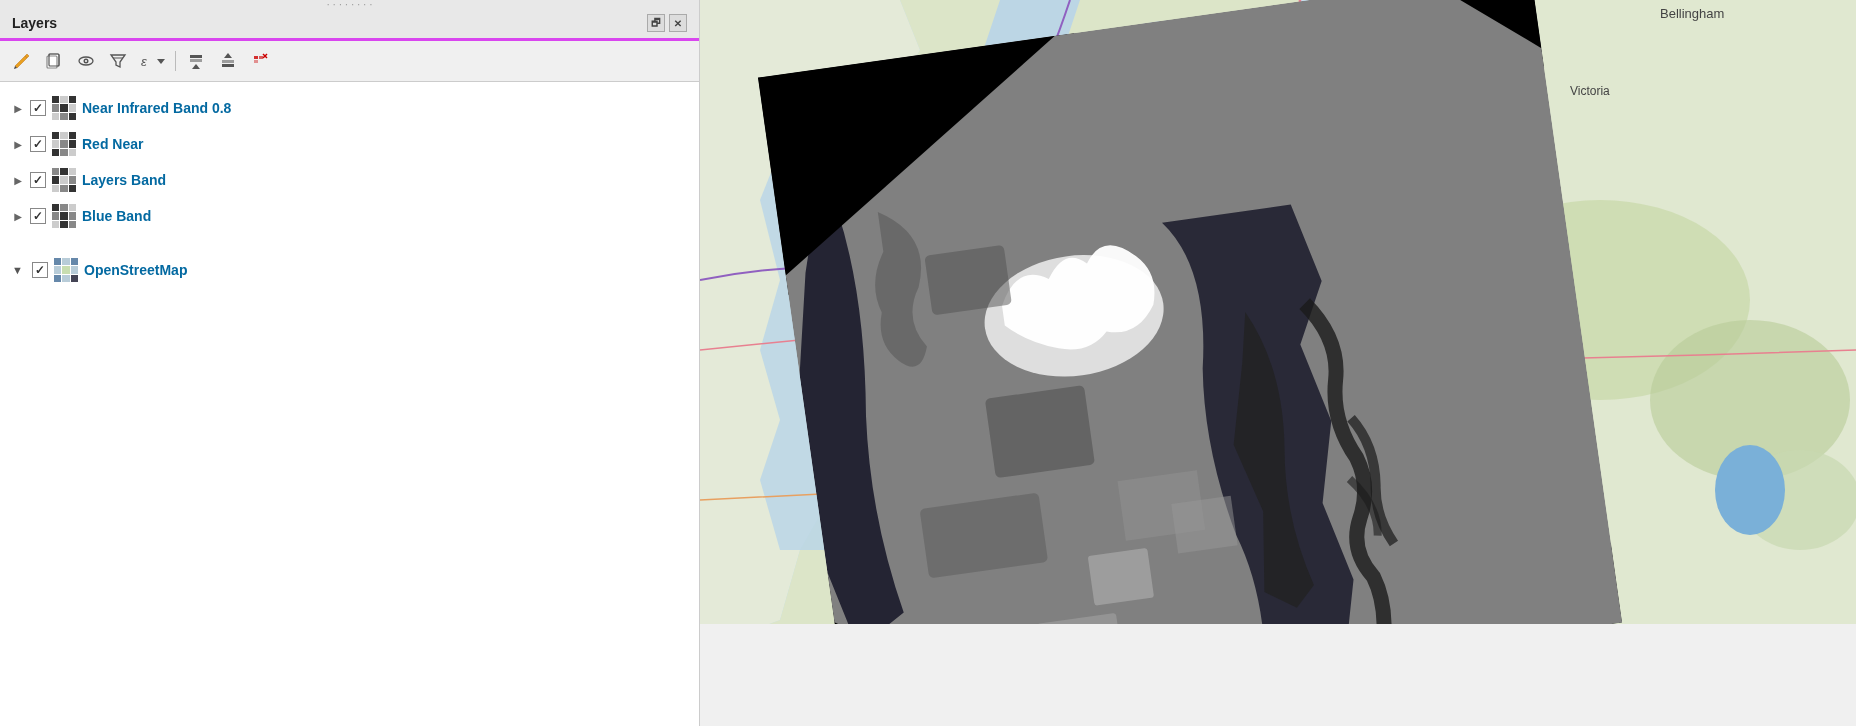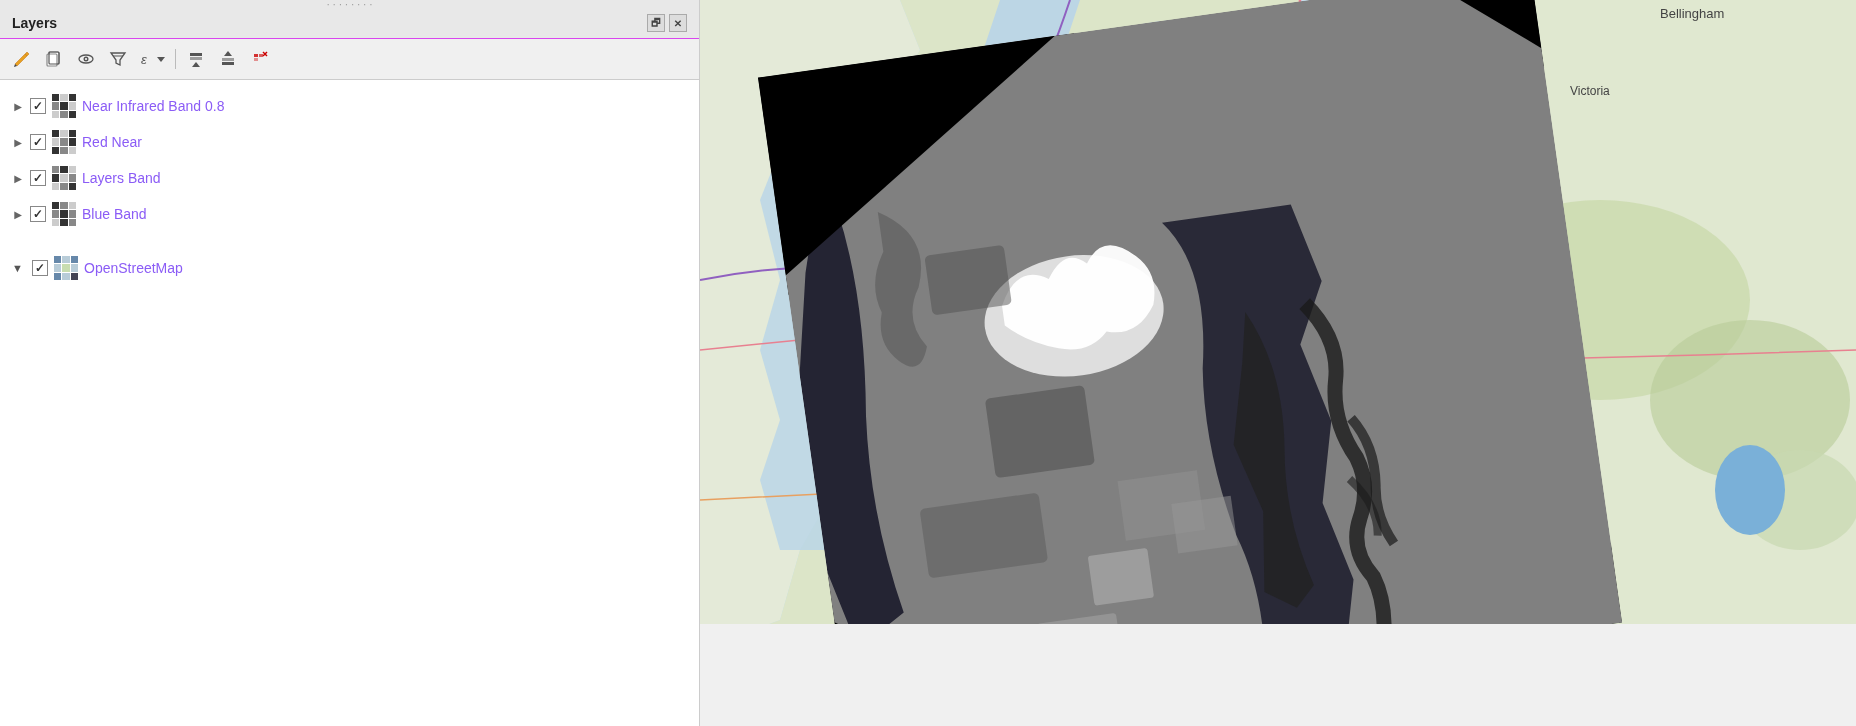--- a/index.html
+++ b/index.html
@@ -11,21 +11,21 @@
       height: 726px;
       background: #f5f5f5;
       border-right: 1px solid #ccc;
       display: flex;
       flex-direction: column;
       flex-shrink: 0;
     }
 
     #layers-title-bar {
       background: #e8e8e8;
-      border-bottom: 1px solid #d946ef;
+      border-bottom: 3px solid #d946ef;
       padding: 6px 12px;
       font-size: 14px;
       font-weight: 600;
       color: #222;
       display: flex;
       align-items: center;
       justify-content: space-between;
     }
 
     #toolbar {
@@ -118,22 +118,22 @@
     .layer-icon-cell {
       background: #888;
     }
 
     .layer-icon-cell.dark { background: #333; }
     .layer-icon-cell.light { background: #ccc; }
     .layer-icon-cell.mid { background: #888; }
 
     .layer-name {
       font-size: 14px;
-      font-weight: 400;
-      color: #8b5cf6;
+      font-weight: 700;
+      color: #0369a1;
     }
 
     .group-header {
       display: flex;
       align-items: center;
       padding: 6px 12px;
       gap: 6px;
       cursor: pointer;
       min-height: 40px;
     }

